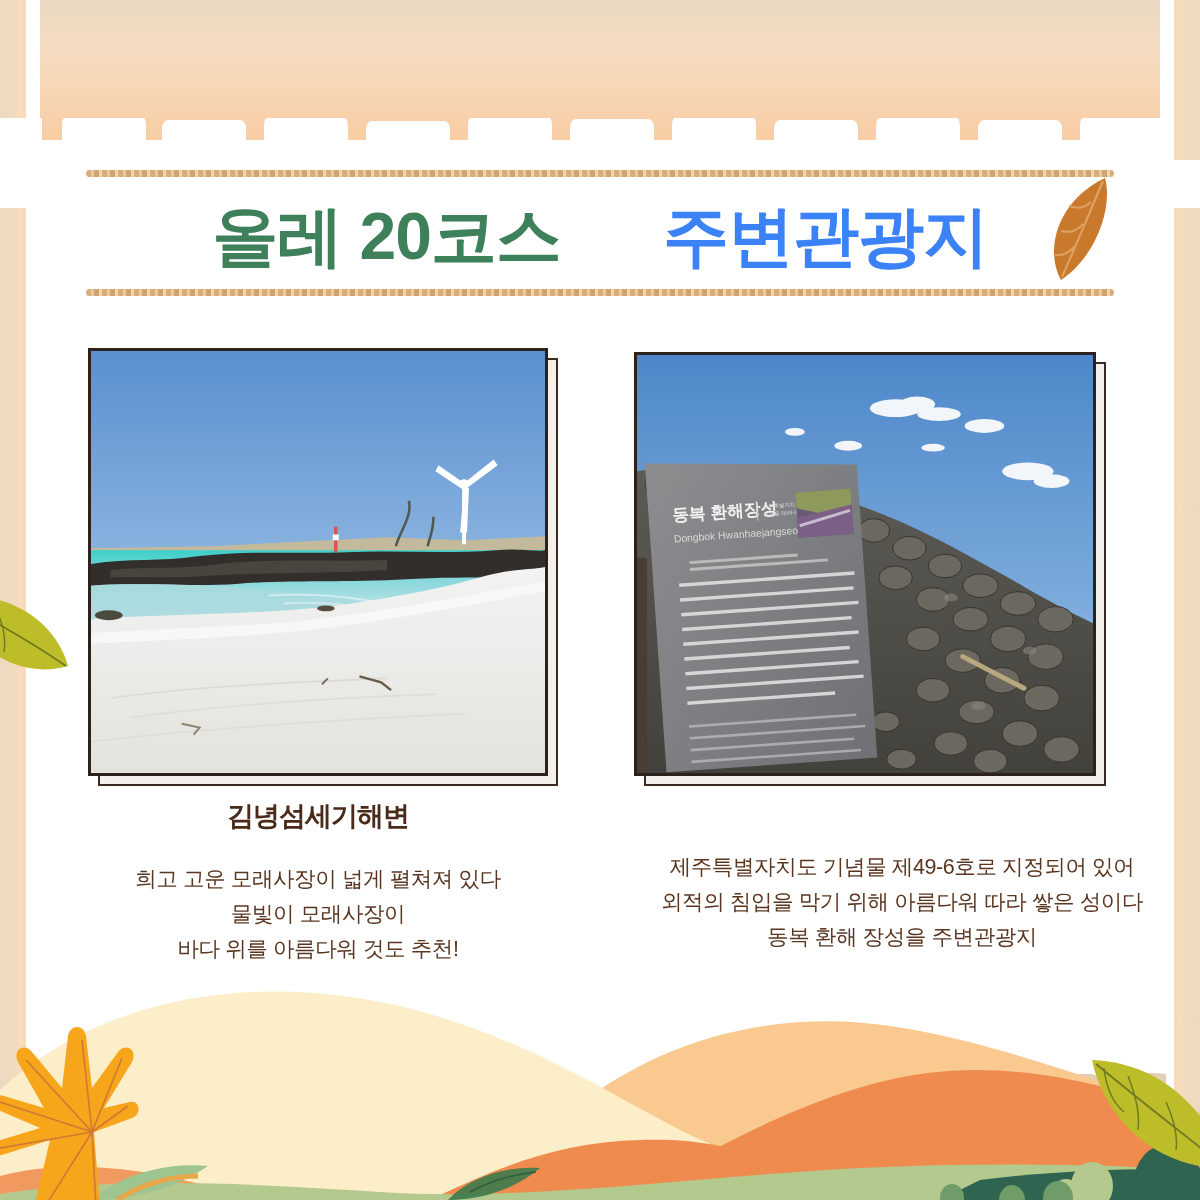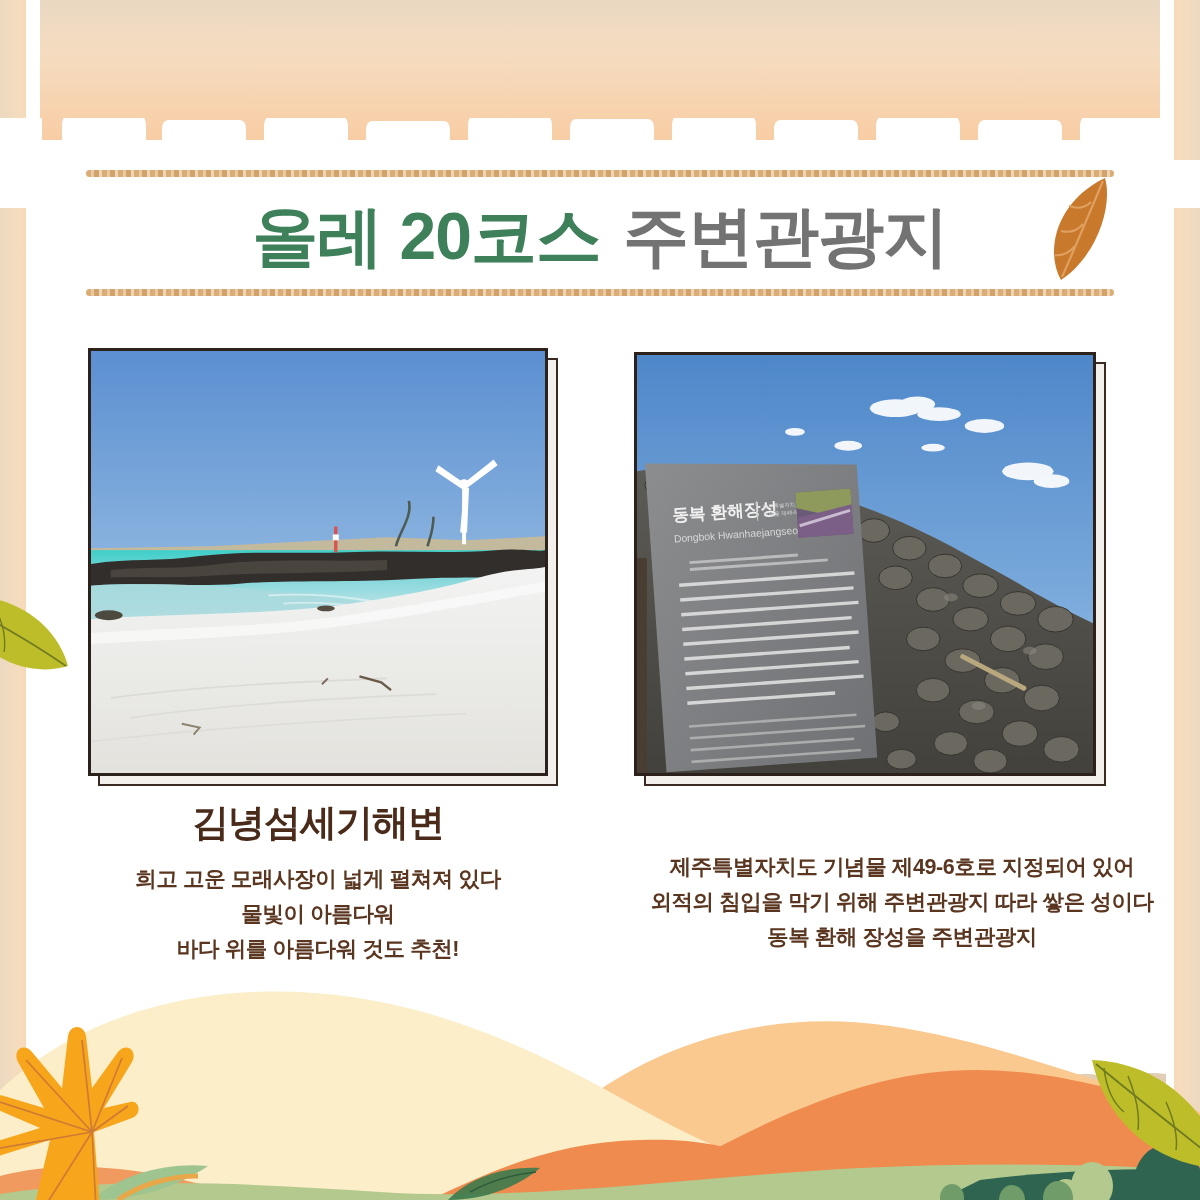--- a/index.html
+++ b/index.html
@@ -51,28 +51,28 @@
         #d8a86f 0 5px, #e7c79c 5px 8px, #cf9e63 8px 13px, #edd3af 13px 16px);
     border-radius:4px;
     opacity:.95;
   }
   .rule-top    { top:170px; }
   .rule-bottom { top:289px; }
 
   
   .title-wrap {
     position:absolute; left:0; top:186px; width:1200px; height:100px;
-    display:flex; align-items:center; justify-content:center; z-index:7;
+    display:flex; align-items:center; justify-content:center; z-index:7;gap:40px;
   }
   .title {
     font-size:66px; font-weight:bold; letter-spacing:-1px;
     white-space:nowrap; line-height:1;
   }
   .t-green { color:#3d8059; }
-  .t-brown { color:#737373; }
+  .t-brown { color:#3b82f6; }
 
   
   .title-leaf {
     position:absolute; left:1035px; top:172px; width:82px; height:115px;
     z-index:7;
   }
 
   
   .photo-shadow {
     position:absolute; z-index:4;
@@ -85,31 +85,31 @@
   .ph-left        { left:88px;  top:348px; width:460px; height:428px; }
   .ph-left-shadow { left:98px;  top:358px; width:460px; height:428px; }
   .ph-right       { left:634px; top:352px; width:462px; height:424px; }
   .ph-right-shadow{ left:644px; top:362px; width:462px; height:424px; }
 
   .photo svg { display:block; width:100%; height:100%; }
 
   
   .cap-head {
     position:absolute; z-index:7; text-align:center;
-    font-size:37px; font-weight:bold; color:#4a2b1a; letter-spacing:-1px;
+    font-size:27px; font-weight:bold; color:#4a2b1a; letter-spacing:-1px;
   }
   .cap-body {
     position:absolute; z-index:7; text-align:center;
     font-size:21.5px; color:#5a3620; line-height:1.63; letter-spacing:-.4px;
   }
   .cap-head-left { left:88px;  top:798px; width:460px; }
   .cap-body-left { left:48px;  top:862px; width:540px; }
   .cap-head-right{ left:634px; top:798px; width:462px; }
   .cap-body-right{ left:632px; top:850px; width:540px; }
-  .cap-body div  { white-space:nowrap;font-weight:bold; }
+  .cap-body div  { white-space:nowrap; }
 
   
   .scenery { position:absolute; left:0; bottom:0; width:1200px; height:230px; z-index:8; }
   .scenery svg { display:block; width:1200px; height:230px; }
 
   
   .leaf-left-edge  { position:absolute; left:-36px; top:578px; width:120px; height:120px; z-index:6; }
   .leaf-right-low  { position:absolute; left:1084px; top:1046px; width:150px; height:150px; z-index:9; }
 </style>
 </head>
@@ -255,21 +255,21 @@
       <g stroke="#d9534f" stroke-width="3.4">
         <line x1="248" y1="178" x2="248" y2="204"></line>
       </g>
       <rect x="245" y="186" width="6" height="6" fill="#ffffff"></rect>
     </svg>
   </div>
 
   <div class="cap-head cap-head-left">김녕섬세기해변</div>
   <div class="cap-body cap-body-left">
     <div>희고 고운 모래사장이 넓게 펼쳐져 있다</div>
-    <div>물빛이 아름다워</div>
+    <div>물빛이 모래사장이</div>
     <div>바다 위를 아름다워 것도 추천!</div>
   </div>
 
   <div class="photo-shadow ph-right-shadow"></div>
   <div class="photo ph-right">
     <svg viewBox="0 0 462 424" preserveAspectRatio="none">
       <defs>
         <linearGradient id="sky2" x1="0" y1="0" x2="0" y2="1">
           <stop offset="0%" stop-color="#4e87c9"></stop>
           <stop offset="60%" stop-color="#7cabdc"></stop>
@@ -377,21 +377,21 @@
           <rect x="34" y="414" width="172" height="2.6"></rect>
         </g>
       </g>
 
       <rect x="0" y="206" width="10" height="218" fill="#4a3d33"></rect>
     </svg>
   </div>
 
   <div class="cap-body cap-body-right">
     <div>제주특별자치도 기념물 제49-6호로 지정되어 있어</div>
-    <div>외적의 침입을 막기 위해 주변관광지 따라 쌓은 성이다</div>
+    <div>외적의 침입을 막기 위해 아름다워 따라 쌓은 성이다</div>
     <div>동복 환해 장성을 주변관광지</div>
   </div>
 
   <svg class="leaf-left-edge" viewBox="0 0 120 120">
     <path d="M-14,18 C46,12 92,44 104,88 C56,102 6,72 -14,18 Z" fill="#bdbd2a"></path>
     <path d="M-10,22 C36,46 76,70 102,88" stroke="#6f7a22" stroke-width="1.6" fill="none"></path>
     <path d="M34,36 C40,50 42,62 40,74" stroke="#6f7a22" stroke-width="1.4" fill="none"></path>
     <path d="M8,28 C10,42 16,54 26,62" stroke="#6f7a22" stroke-width="1.4" fill="none"></path>
   </svg>
 

